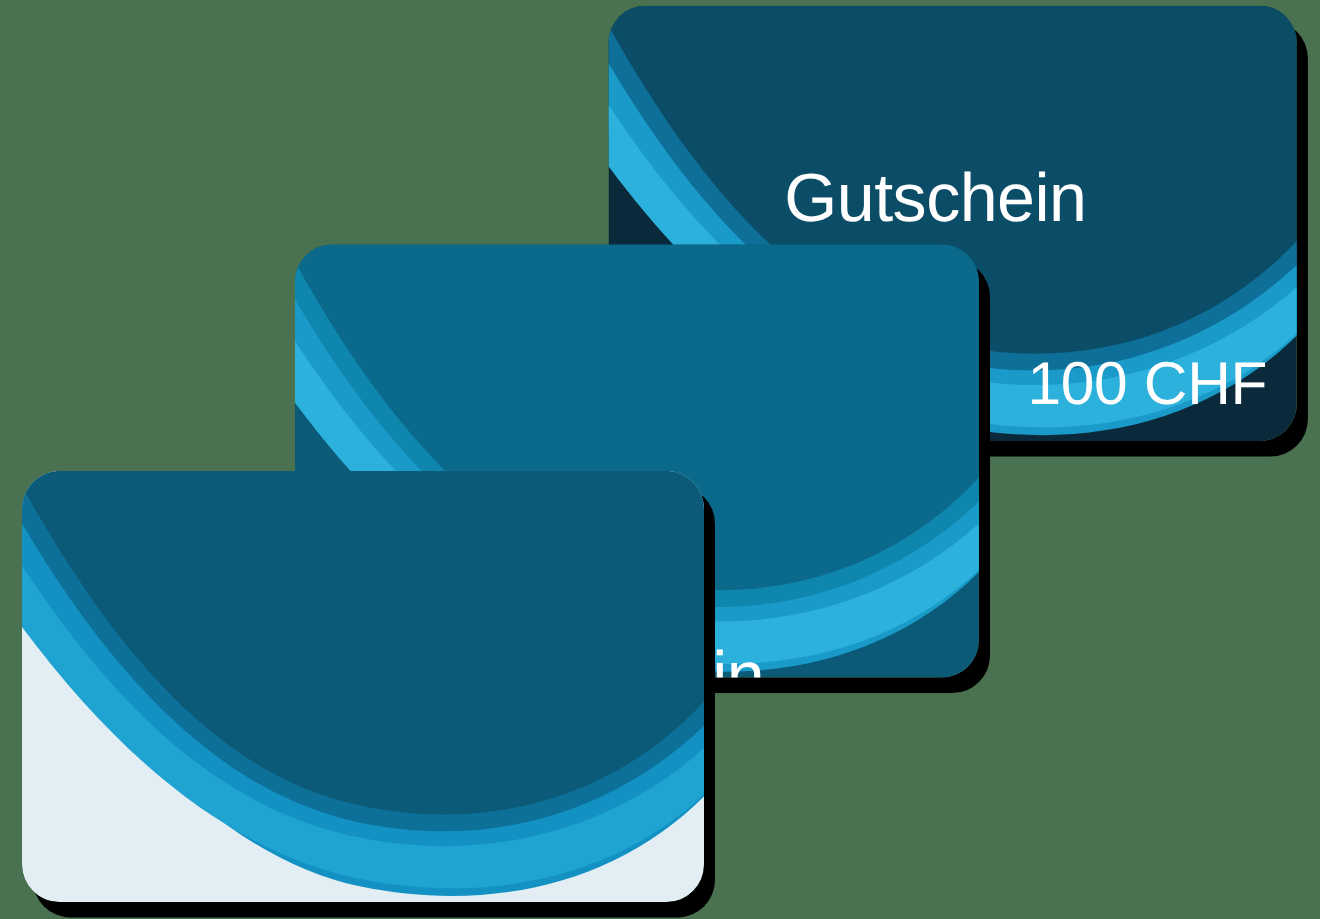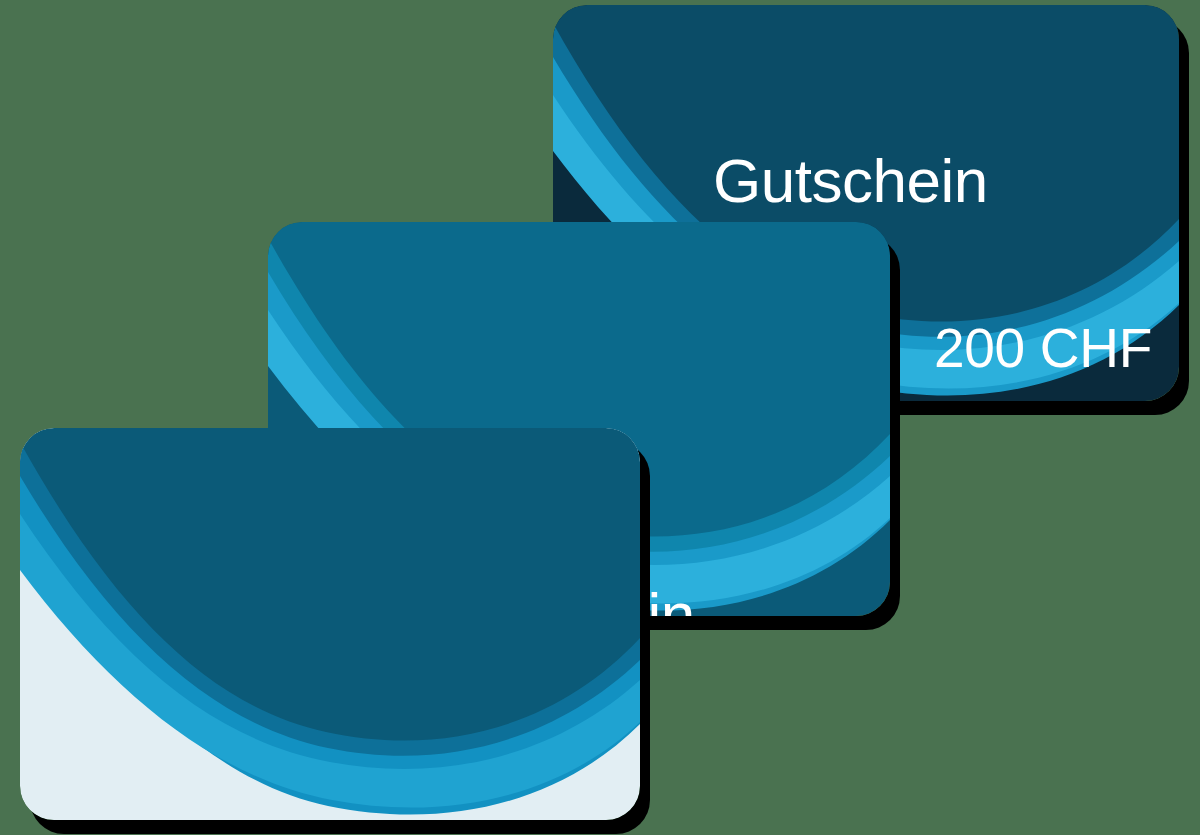--- a/index.html
+++ b/index.html
@@ -109,21 +109,21 @@
       <svg class="card-svg" viewBox="0 0 626 396" preserveAspectRatio="none">
         <rect x="0" y="0" width="626" height="396" fill="#0a2a3c"></rect>
         <path d="M0,0 L626,0 L626,240 C540,330 420,352 300,318 C180,284 70,180 0,40 Z" fill="#0b4c67"></path>
         <path d="M0,0 L626,0 L626,186 C540,285 420,312 300,280 C180,248 60,142 0,0 Z" fill="#0a3f58" opacity="0"></path>
         <path d="M0,18 C90,180 190,282 310,308 C430,334 545,300 626,214 L626,296 C540,374 420,398 300,366 C175,332 62,214 0,90 Z" fill="#0e7099"></path>
         <path d="M0,52 C92,208 195,300 312,324 C428,348 540,316 626,236 L626,300 C545,380 428,406 312,382 C196,358 90,256 0,116 Z" fill="#1a9ac9"></path>
         <path d="M0,90 C96,236 198,316 314,338 C430,360 542,330 626,256 L626,298 C546,372 432,398 316,376 C200,354 94,272 0,146 Z" fill="#2cb0dc"></path>
       </svg>
     </div>
     <div class="card-title">Gutschein</div>
-    <div class="card-amount">200 CHF</div>
+    <div class="card-amount">100 CHF</div>
   </div>
 
   <div class="voucher-card" id="card-50">
     <div class="card-surface">
       <svg class="card-svg" viewBox="0 0 622 394" preserveAspectRatio="none">
         <rect x="0" y="0" width="622" height="394" fill="#0b5a78"></rect>
         <path d="M0,0 L622,0 L622,238 C538,328 418,350 298,316 C179,282 70,178 0,38 Z" fill="#0b6a8c"></path>
         <path d="M0,16 C90,178 188,280 308,306 C428,332 542,298 622,212 L622,294 C536,372 418,396 298,364 C174,330 62,212 0,88 Z" fill="#0f86ad"></path>
         <path d="M0,50 C92,206 194,298 310,322 C426,346 538,314 622,234 L622,298 C542,378 426,404 310,380 C195,356 90,254 0,114 Z" fill="#1a9ac9"></path>
         <path d="M0,88 C96,234 196,314 312,336 C428,358 540,328 622,254 L622,296 C544,370 430,396 314,374 C199,352 94,270 0,144 Z" fill="#2cb0dc"></path>

